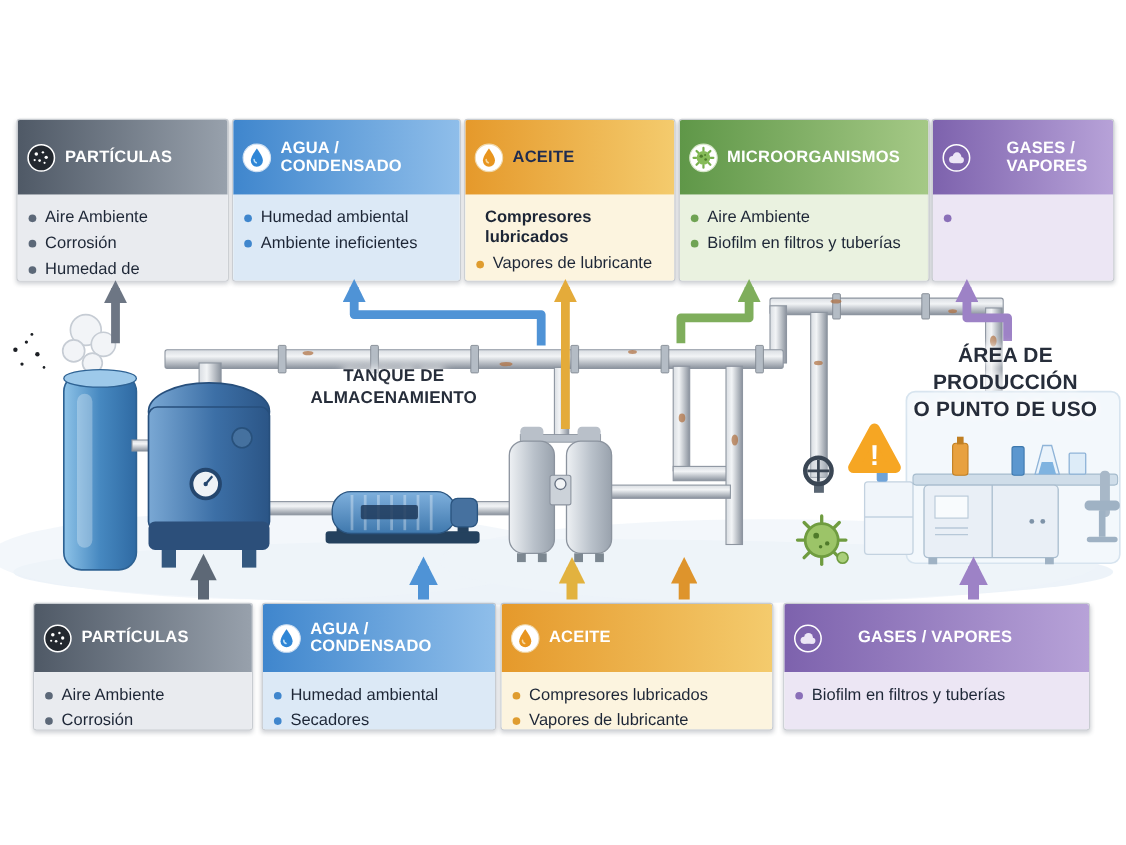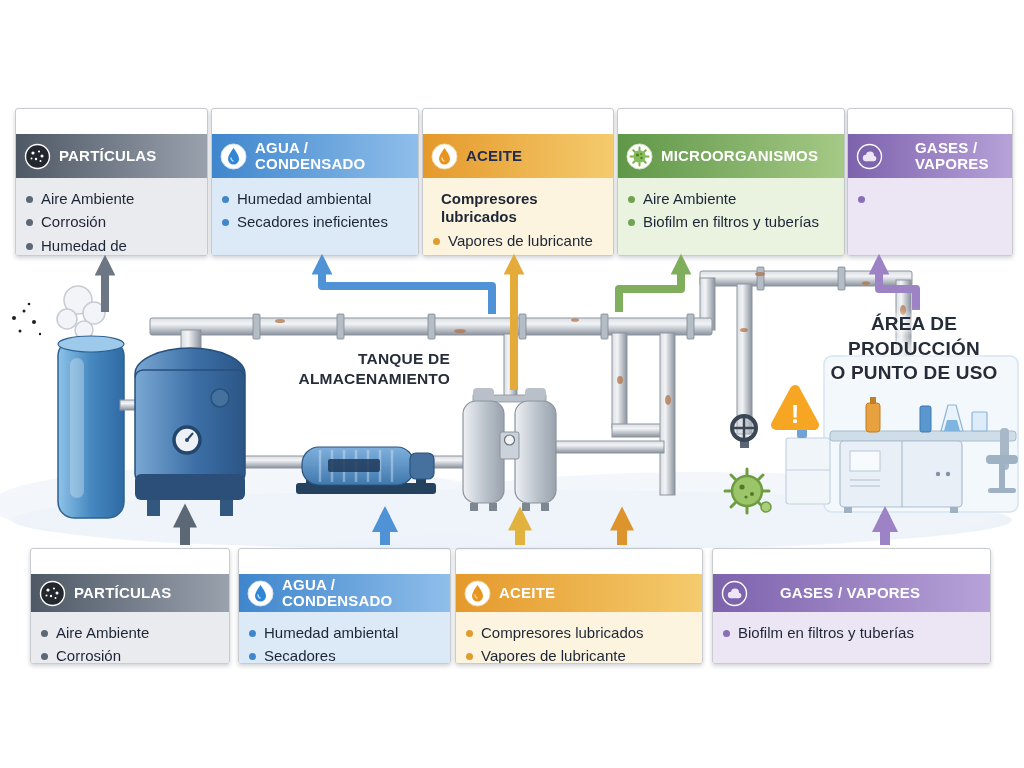--- a/index.html
+++ b/index.html
@@ -10,22 +10,22 @@
   }
   .canvas{position:absolute;inset:0;width:1024px;height:768px;}
 
   
   .card{
     position:absolute;border-radius:3px;overflow:hidden;
     border:1px solid rgba(110,120,135,.38);
     box-shadow:0 2px 4px rgba(40,50,70,.22);
   }
   .card-header{
-    display:flex;align-items:center;gap:8px;padding:0 8px;
-    font-weight:bold;color:#ffffff;margin-top:25px;
+    display:flex;align-items:center;gap:8px;padding:12px 8px;
+    font-weight:bold;color:#ffffff;
   }
   .top-card .card-header{height:44px;font-size:15px;}
   .bottom-card .card-header{height:38px;font-size:15px;}
   .card-title{line-height:1.08;letter-spacing:.2px;}
   .dark-title .card-title{color:#1f2c50;}
   .icon{width:27px;height:27px;flex:0 0 auto;display:block;}
   .icon svg{width:27px;height:27px;display:block;}
   .card-body{padding:7px 10px 6px 10px;font-size:15px;color:#1d2636;height:100%;}
   .item{display:flex;gap:8px;margin:5px 0;line-height:1.22;}
   .dot{width:7px;height:7px;border-radius:50%;margin-top:6px;flex:0 0 auto;}
@@ -48,21 +48,21 @@
   .theme-purple .card-body{background:#ece6f4;}
   .theme-purple .dot{background:#8a6fb8;}
 
   
   .scene{position:absolute;left:0;top:250px;width:1024px;height:300px;}
   .scene-label{
     position:absolute;font-weight:bold;color:#262d3a;text-align:center;
     white-space:pre-line;font-size:15.5px;line-height:1.3;letter-spacing:.2px;
     text-shadow:0 0 6px #fff,0 0 10px #fff,0 0 14px #fff;
   }
-  #tank-label{left:266px;top:349px;width:184px;text-align:right;}
+  #tank-label{left:266px;top:332px;width:184px;}
   #prod-label{left:810px;top:312px;width:208px;font-size:19px;}
 </style>
 </head>
 <body>
 
 <div class="canvas">
 
   <div class="card top-card theme-gray" style="left:15px;top:108px;width:191px;height:146px;">
     <div class="card-header">
       <span class="icon">
@@ -105,21 +105,21 @@
       </span>
       <span class="card-title">AGUA / CONDENSADO</span>
     </div>
     <div class="card-body">
       <div class="item">
           <span class="dot"></span>
           <span class="txt">Humedad ambiental</span>
         </div>
       <div class="item">
           <span class="dot"></span>
-          <span class="txt">Secadores ineficientes</span>
+          <span class="txt">Ambiente ineficientes</span>
         </div>
     </div>
   </div>
 
   <div class="card top-card theme-orange dark-title" style="left:422px;top:108px;width:190px;height:146px;">
     <div class="card-header">
       <span class="icon">
         <svg viewBox="0 0 27 27">
             <circle cx="13.5" cy="13.5" r="12.5" fill="#ffffff" stroke="#f0d9ad"></circle>
             <path d="M13.5 5 C13.5 5 8 12 8 16 a5.5 5.5 0 0 0 11 0 C19 12 13.5 5 13.5 5 Z" fill="#e8951f"></path>

